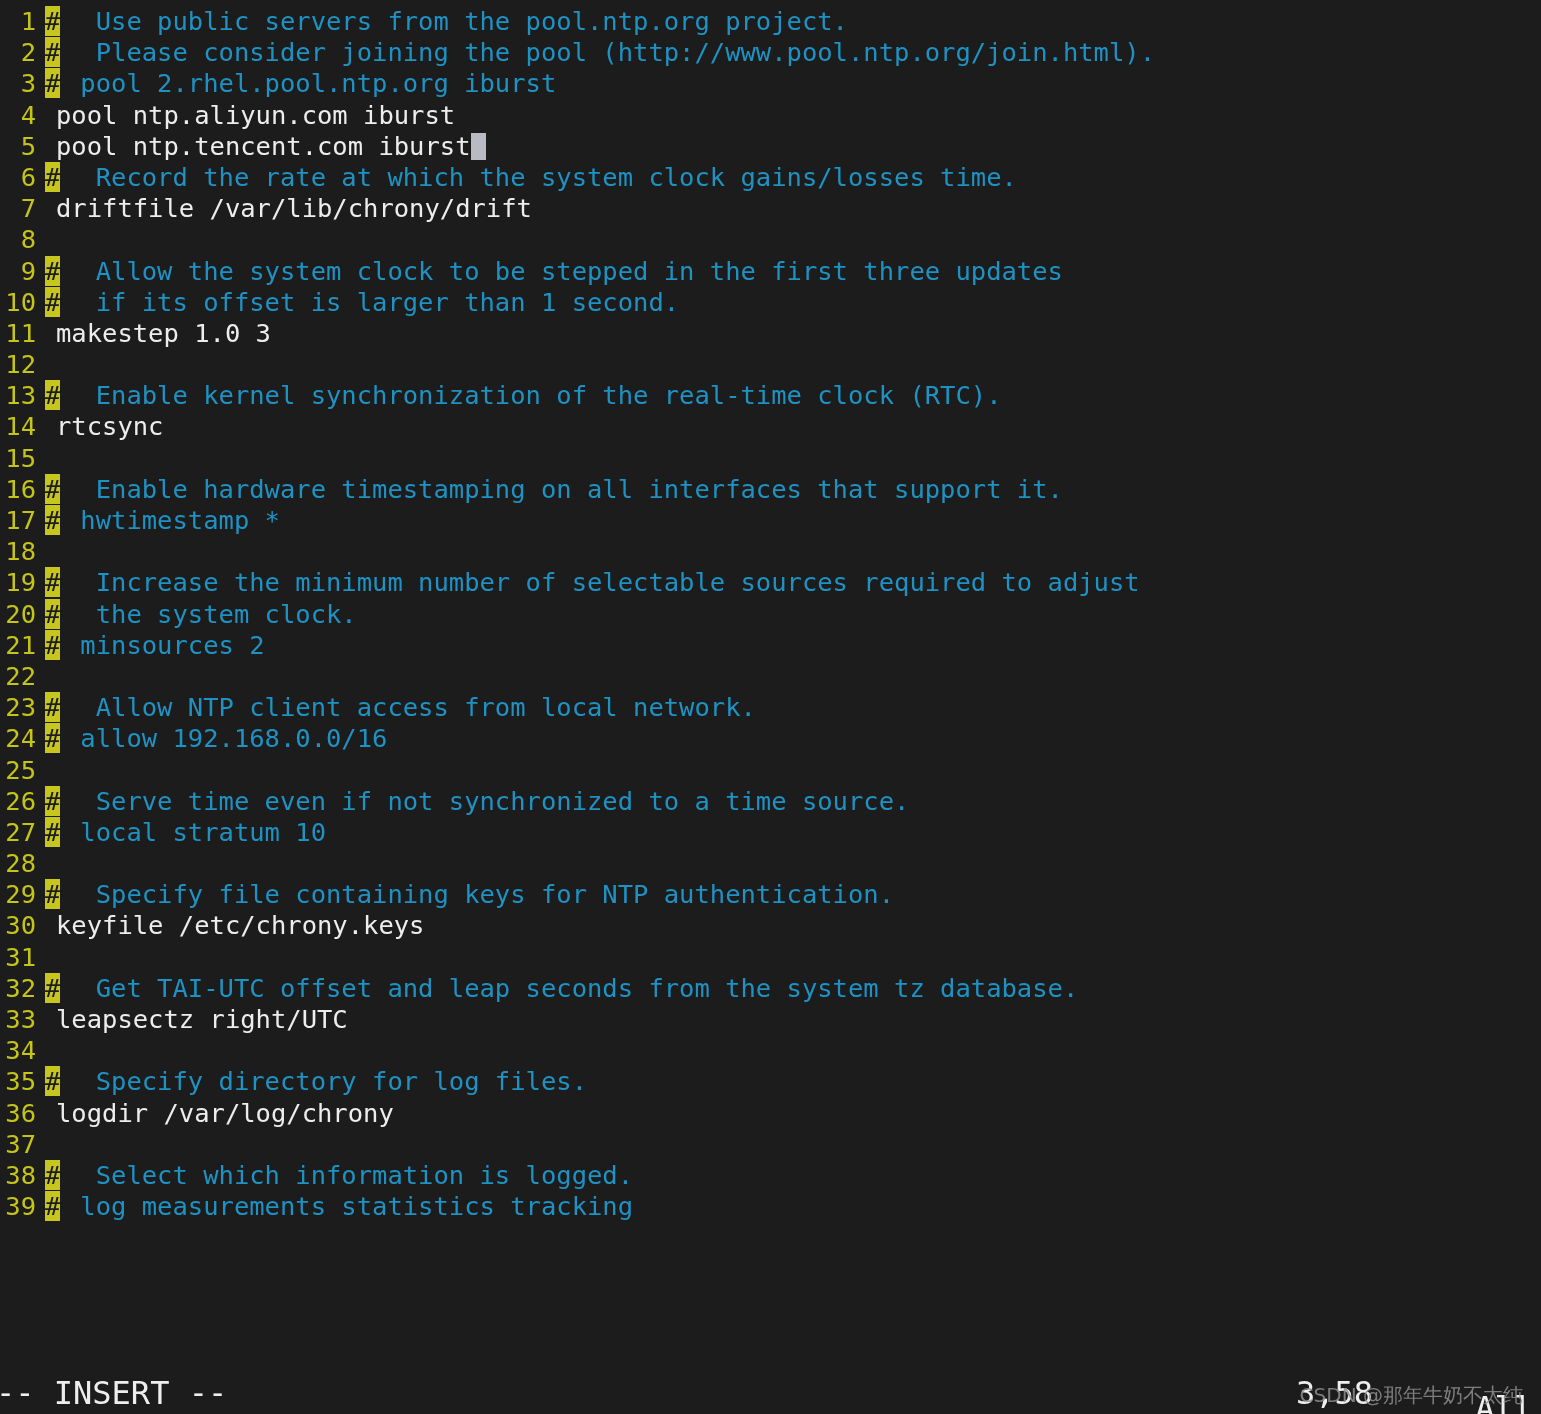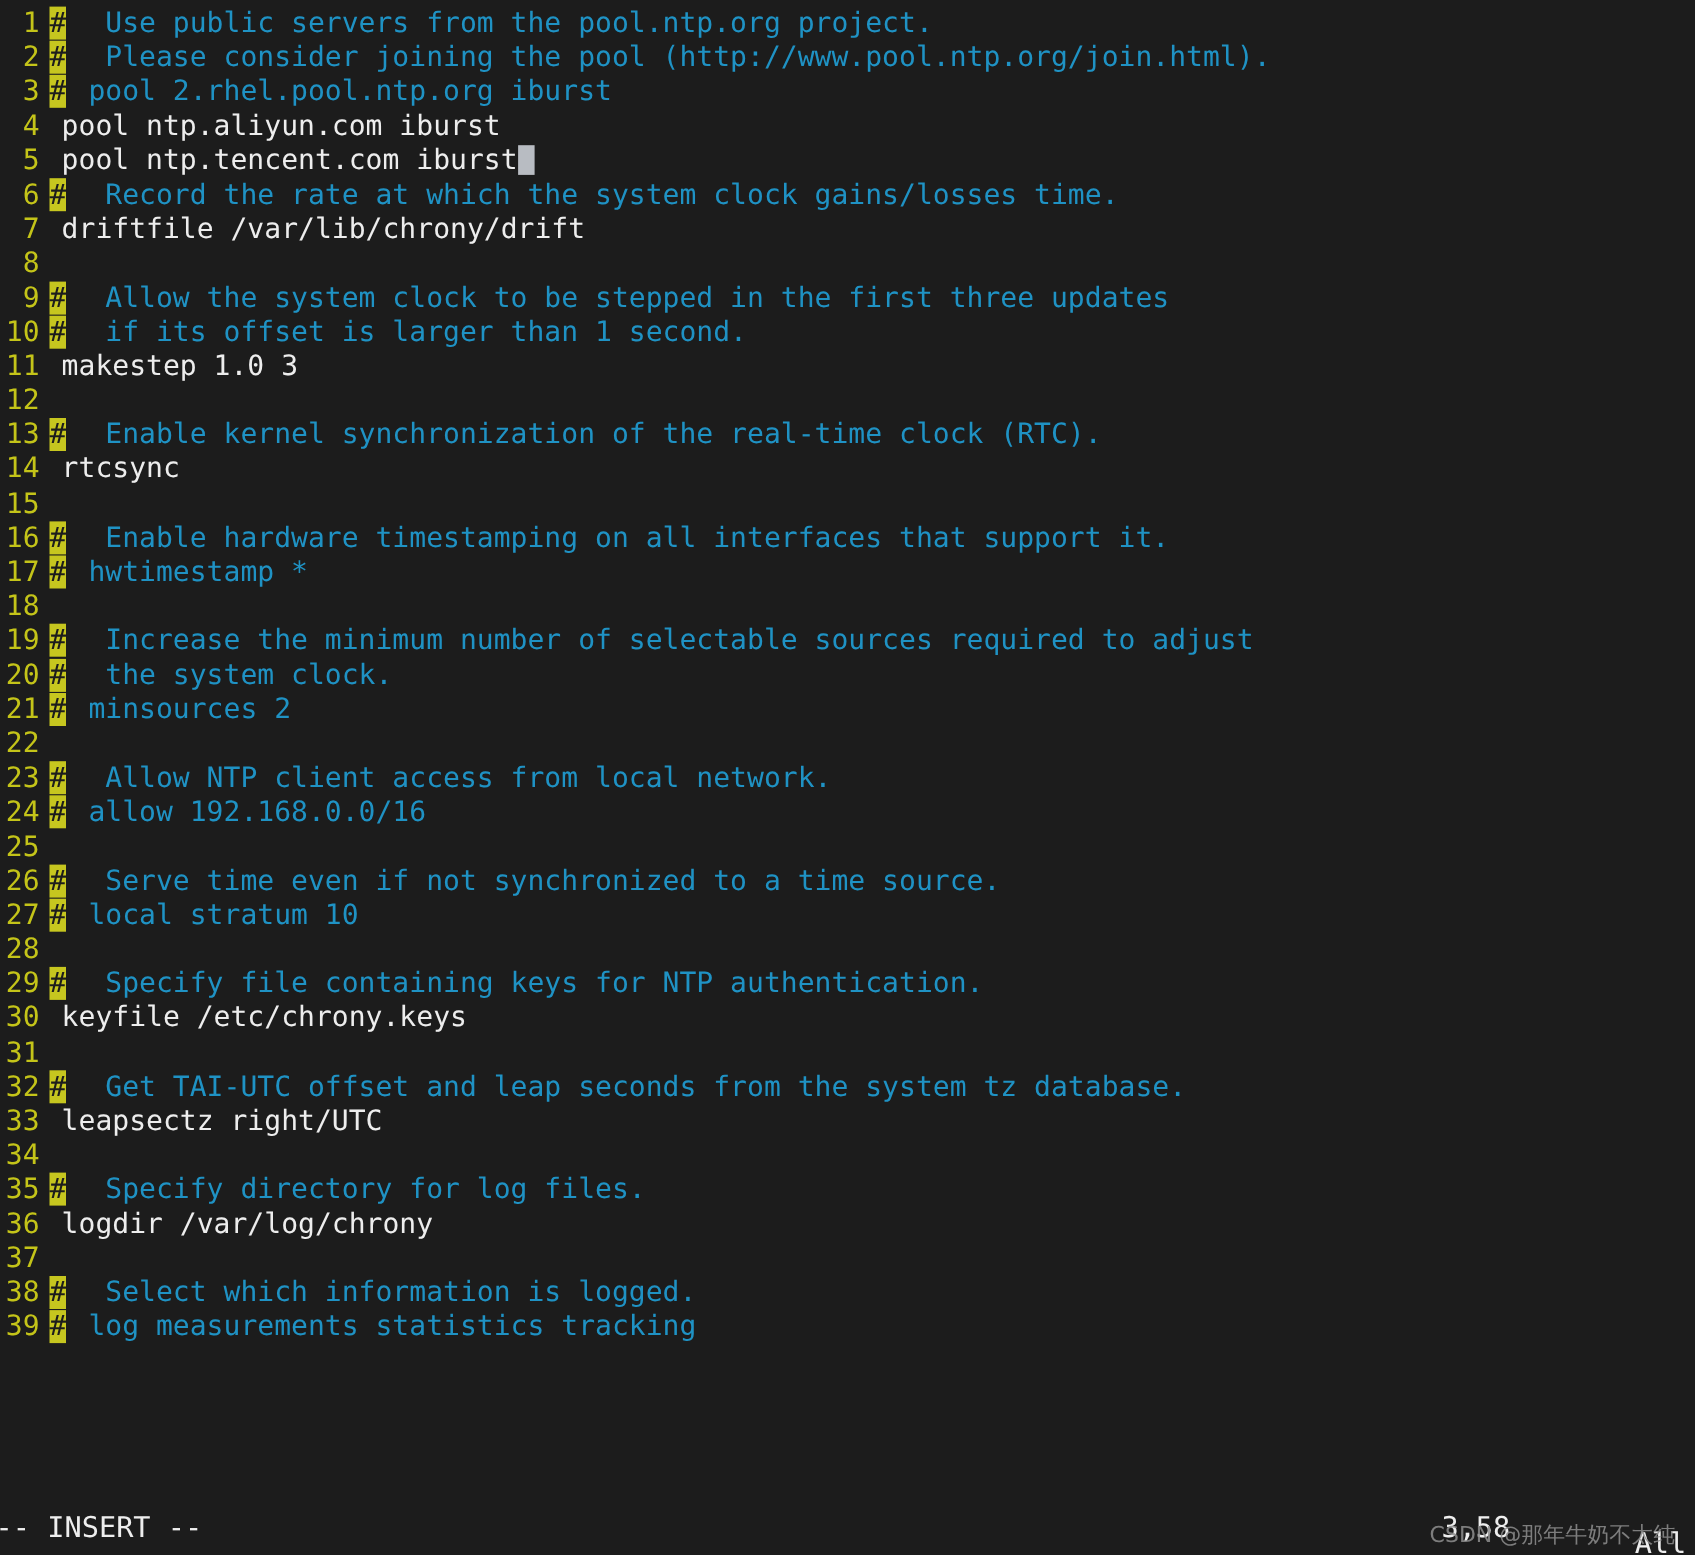--- a/index.html
+++ b/index.html
@@ -78,21 +78,21 @@
     vertical-align: -5px;
   }
 
   
   #statusline {
     position: absolute;
     left: 0;
     right: 0;
     bottom: 6px;
     height: 34px;
-    font-size: 26px;
+    font-size: 32px;
     color: #e8e8e8;
     white-space: pre;
   }
   #mode {
     position: absolute;
     left: -4px;
     top: 0;
     color: #eeeeee;
     white-space: pre;
   }

